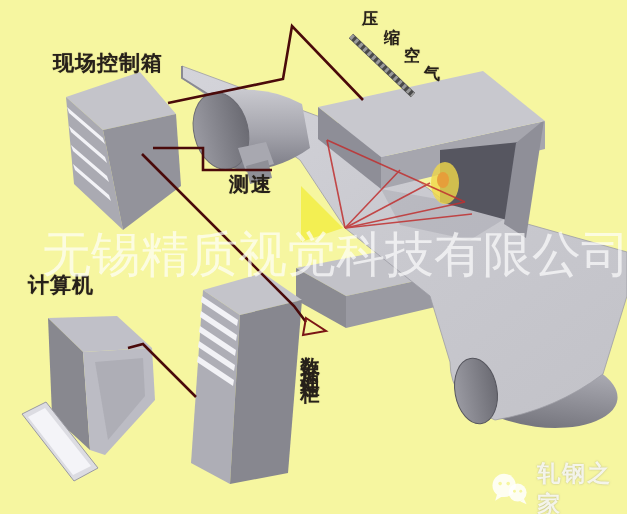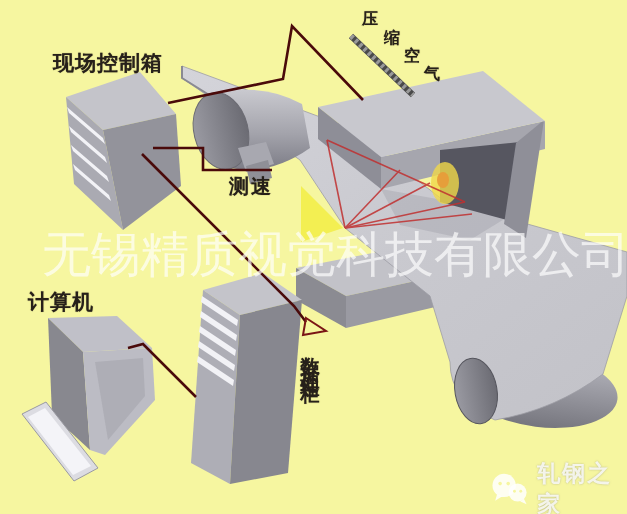--- a/index.html
+++ b/index.html
@@ -1,21 +1,21 @@
 <!DOCTYPE html>
 <html><head>
 <meta charset="utf-8">
 <style>
   html,body{margin:0;padding:0;}
   body{font-family:"Liberation Sans","DejaVu Sans",sans-serif;}
   #stage{position:relative;width:627px;height:514px;overflow:hidden;background:#f6f6a0;}
   #scene{position:absolute;left:0;top:0;}
   .lbl{position:absolute;font-weight:bold;color:#26201a;text-shadow:0 0 1px rgba(50,35,20,.55);line-height:1;white-space:nowrap;}
   .lbl-main{font-size:21px;letter-spacing:1px;}
-  .lbl-small{font-size:20px;letter-spacing:2px;}
+  .lbl-small{font-size:20px;letter-spacing:2px;font-family:Liberation Mono, monospace;}
   .air-char{position:absolute;font-weight:bold;font-size:16px;color:#26201a;text-shadow:0 0 1px rgba(50,35,20,.5);}
   .vlabel{position:absolute;writing-mode:vertical-rl;text-orientation:upright;font-weight:bold;font-size:19px;letter-spacing:7px;color:#26201a;text-shadow:0 0 1px rgba(50,35,20,.5);}
   #watermark{position:absolute;left:42px;top:222px;font-size:49px;font-weight:normal;letter-spacing:0px;color:rgba(255,255,255,0.68);white-space:nowrap;}
   #brand{position:absolute;left:488px;top:458px;display:flex;align-items:center;gap:8px;}
   #brand-text{font-size:23px;font-weight:bold;color:rgba(255,255,255,0.82);letter-spacing:2px;text-shadow:0 0 2px rgba(140,140,120,0.6);}
 </style>
 </head>
 <body>
 
 <div id="stage" style="background: rgb(246, 246, 160);">
@@ -140,21 +140,21 @@
     <polyline points="168,103 283,79 292,26 363,100"></polyline>
     <polyline points="153,148 203,148 203,170 272,170"></polyline>
     <polyline points="142,154 294,306 306,322"></polyline>
     <polyline points="128,348 143,344 196,397"></polyline>
     <polygon points="306,318 326,331 303,335" fill="none" stroke="#7a1515" stroke-width="2"></polygon>
   </g>
 </svg>
 
 <div class="lbl lbl-main" style="left:9px;top:52px;margin-left:44px;">现场控制箱</div>
 <div class="lbl lbl-small" style="left:229px;top:176px;">测速</div>
-<div class="lbl lbl-main" style="left:28px;top:291px;">计算机</div>
+<div class="lbl lbl-main" style="left:28px;top:274px;">计算机</div>
 <div class="vlabel" style="left:297px;top:342px;">数据处理柜</div>
 
 <div>
   <span class="air-char" style="left:362px;top:9px;">压</span>
   <span class="air-char" style="left:384px;top:28px;">缩</span>
   <span class="air-char" style="left:404px;top:46px;">空</span>
   <span class="air-char" style="left:424px;top:64px;">气</span>
 </div>
 
 <div id="watermark">无锡精质视觉科技有限公司</div>

